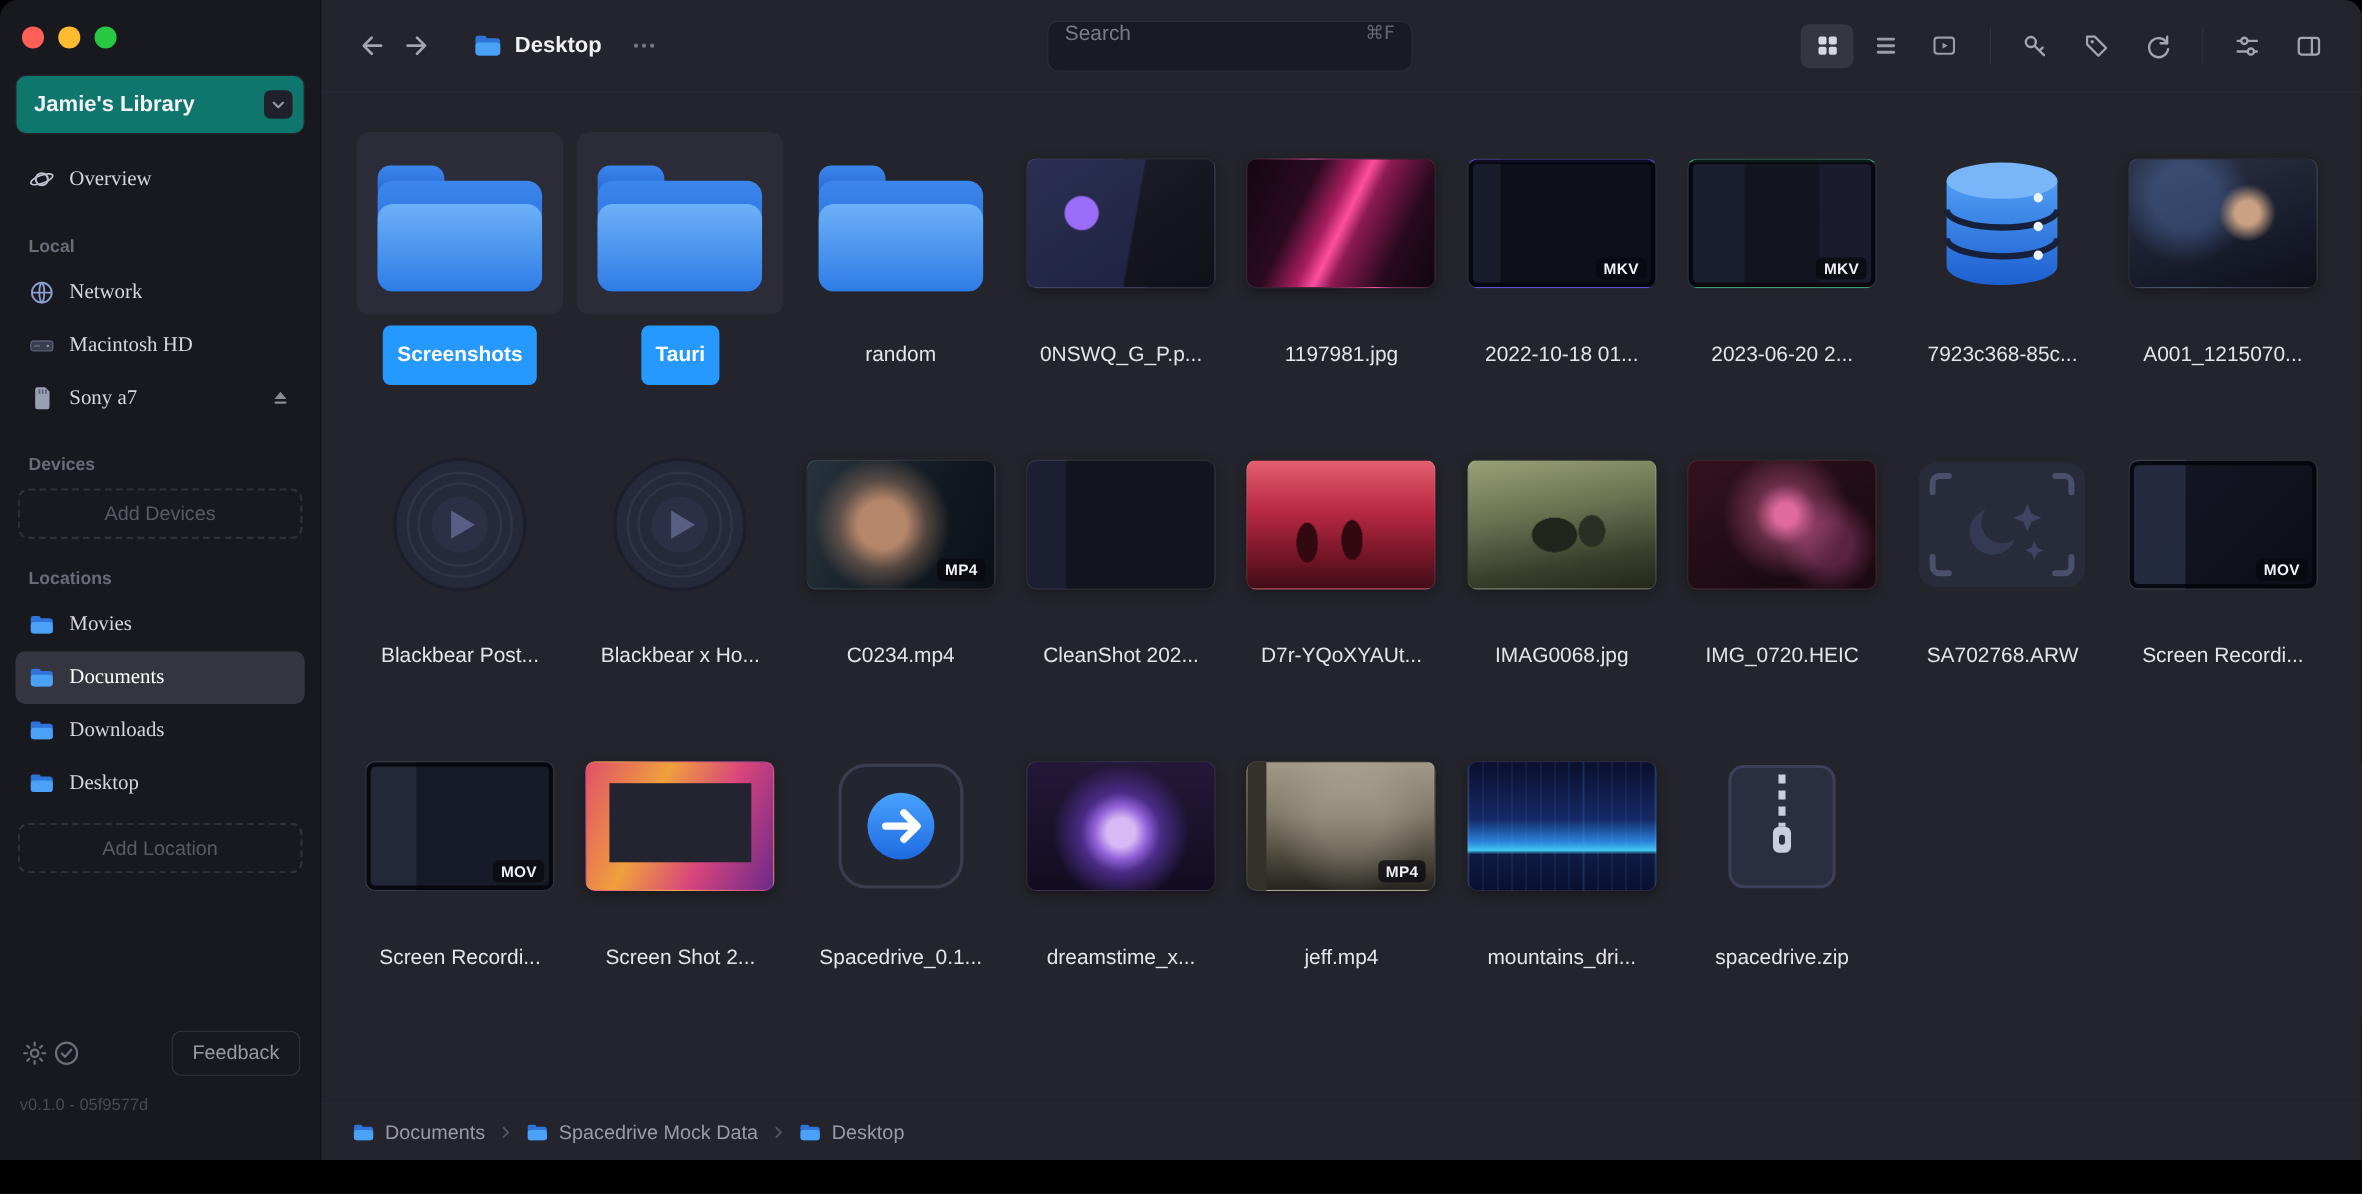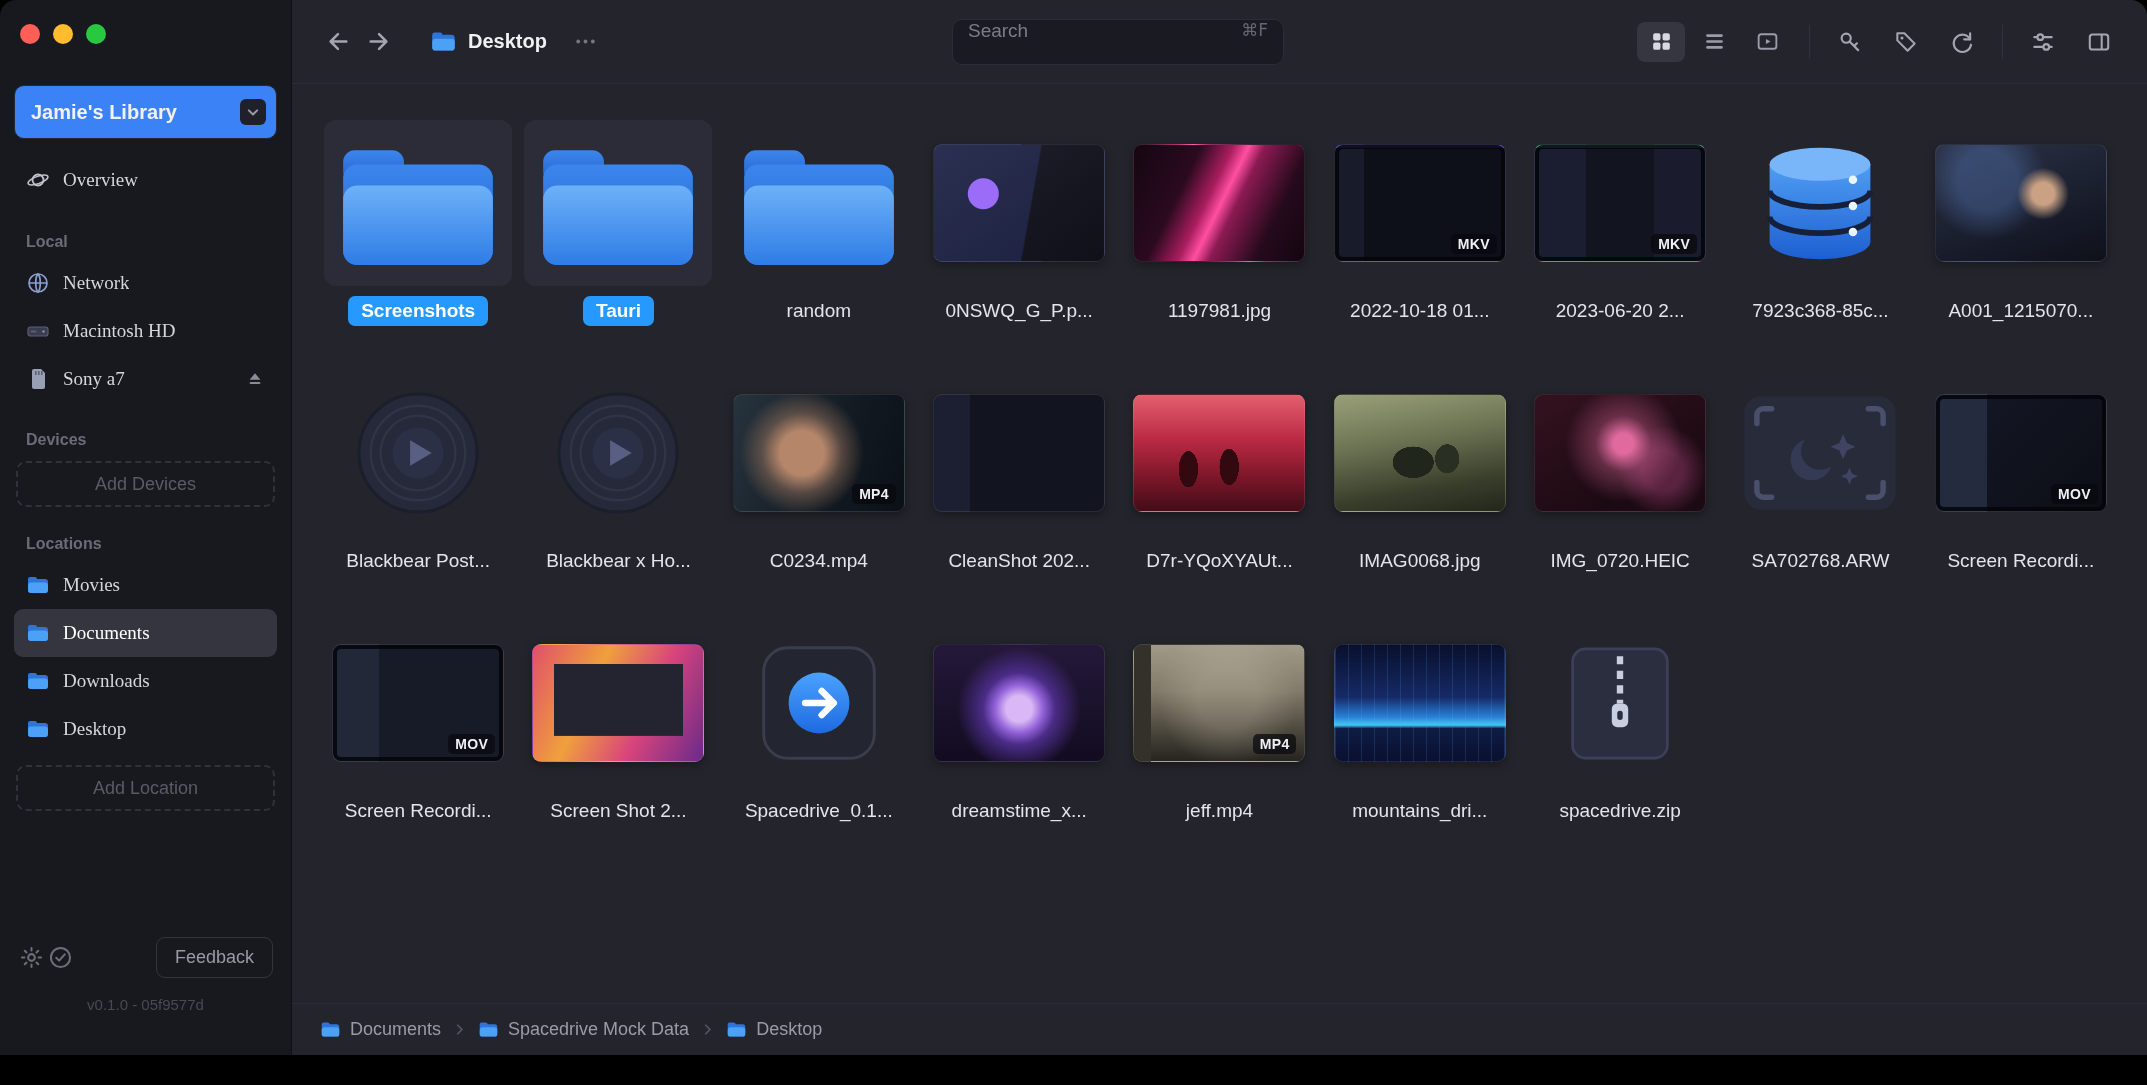--- a/index.html
+++ b/index.html
@@ -11,38 +11,38 @@
 
   .window{position:absolute;left:0;top:0;right:0;bottom:30px;display:flex;border-radius:16px 16px 0 0;overflow:hidden;}
 
   
   .sidebar{width:292px;background:#18181f;border-right:1px solid #101016;display:flex;flex-direction:column;padding:0 14px;flex:none;}
   .traffic{display:flex;gap:13px;padding:24px 4px 0 6px;}
   .tl{width:20px;height:20px;border-radius:50%;display:inline-block;}
   .tl.red{background:#ff5f57;}
   .tl.yellow{background:#febc2e;}
   .tl.green{background:#28c840;}
-  .library{margin-top:41px;height:54px;background:#3b82f6;border:1px solid #27272f;border-radius:10px;display:flex;align-items:center;padding:0 10px 0 16px;gap:17px;cursor:pointer;}
+  .library{margin-top:24px;height:54px;background:#0f766e;border:1px solid #27272f;border-radius:10px;display:flex;align-items:center;padding:0 10px 0 16px;gap:17px;cursor:pointer;}
   .lib-name{font-size:20px;font-weight:700;color:#f2f2f5;flex:1;white-space:nowrap;}
   .lib-chevron{width:26px;height:26px;color:#9a9aa6;background:#20202a;border-radius:6px;padding:3px;}
   .s-item{display:flex;align-items:center;gap:13px;padding:0 12px;height:48px;border-radius:9px;font-size:19px;color:#d6d6dc;cursor:pointer;font-family:Liberation Serif, serif;}
   .s-item.sel{background:#34353f;color:#fff;}
   .s-item.overview{margin-top:16px;height:50px;}
   .s-icon{width:24px;height:24px;}
   .s-label{white-space:nowrap;overflow:hidden;text-overflow:ellipsis;}
   .eject{width:20px;height:20px;margin-left:auto;color:#8b8b97;cursor:pointer;}
   .sec-title{margin:28px 12px 8px;font-size:16px;font-weight:700;color:#6c6c78;}
   .add-btn{margin:12px 2px 0;height:46px;border:2px dashed #31313c;border-radius:10px;display:flex;align-items:center;justify-content:center;color:#5b5b66;font-size:18px;cursor:pointer;}
   [data-icon="planet-icon"]{color:#c0c3cf;}
   [data-icon="globe-icon"]{color:#8a9fd0;}
   .s-footer{margin-top:auto;padding:0 4px;}
   .footer-row{display:flex;align-items:center;gap:2px;}
   .f-icon{width:27px;height:27px;color:#6e6e7a;cursor:pointer;}
   .feedback{margin-left:auto;border:1px solid #34343f;border-radius:9px;padding:9px 18px;color:#9a9aa4;font-size:18px;}
-  .version{margin:18px 0 42px;font-size:15px;color:#494953;text-align:center;}
+  .version{margin:18px 0 42px;font-size:15px;color:#494953;}
 
   
   .main{flex:1;background:#24242c;display:flex;flex-direction:column;min-width:0;}
   .topbar{height:84px;display:flex;align-items:center;padding:0 26px;border-bottom:1px solid #2d2d37;flex:none;}
   .nav-btn{width:40px;height:40px;color:#a5a5af;border-radius:8px;}
   .nav-btn svg{width:27px;height:27px;}
   .loc{display:flex;align-items:center;gap:11px;margin-left:32px;}
   .loc .icon{width:27px;height:27px;}
   .loc-title{font-size:20px;font-weight:700;color:#f1f1f4;}
   .more{width:32px;height:32px;color:#76767f;margin-left:14px;}
@@ -58,21 +58,21 @@
   .vdiv{width:1px;height:34px;background:#32323c;margin:0 18px;flex:none;}
   .tools{display:flex;gap:12px;}
   .tool{width:44px;height:40px;color:#a5a5b0;border-radius:8px;}
   .tool svg{width:26px;height:26px;}
 
   
   .grid{flex:1;display:grid;grid-template-columns:repeat(9,1fr);align-content:start;row-gap:44px;padding:36px 26px 0;overflow:hidden;}
   .cell{display:flex;flex-direction:column;align-items:center;cursor:pointer;}
   .thumbwrap{width:188px;height:166px;display:flex;align-items:center;justify-content:center;border-radius:12px;}
   .cell.selected .thumbwrap{background:#2b2c37;}
-  .fname{margin-top:10px;font-size:19px;color:#e4e4ea;padding:4px 13px;border-radius:7px;max-width:200px;white-space:nowrap;overflow:hidden;text-overflow:ellipsis;}
+  .fname{margin-top:10px;font-size:19px;color:#e4e4ea;padding:16px 13px;border-radius:7px;max-width:200px;white-space:nowrap;overflow:hidden;text-overflow:ellipsis;}
   .cell.selected .fname{background:var(--accent,#2599ff);color:#fff;font-weight:700;}
   .big-icon{display:block;}
   .k-folder{width:150px;height:124px;}
   .k-audio{width:126px;height:126px;}
   .k-database{width:124px;height:124px;}
   .k-zip{width:102px;height:117px;}
   .k-locked{width:102px;height:117px;}
   .k-app{width:118px;height:118px;}
   .k-raw{width:160px;height:122px;}
   .thumb{position:relative;width:172px;height:118px;border-radius:9px;border:1px solid rgba(255,255,255,.1);box-shadow:0 3px 10px rgba(0,0,0,.35);}

